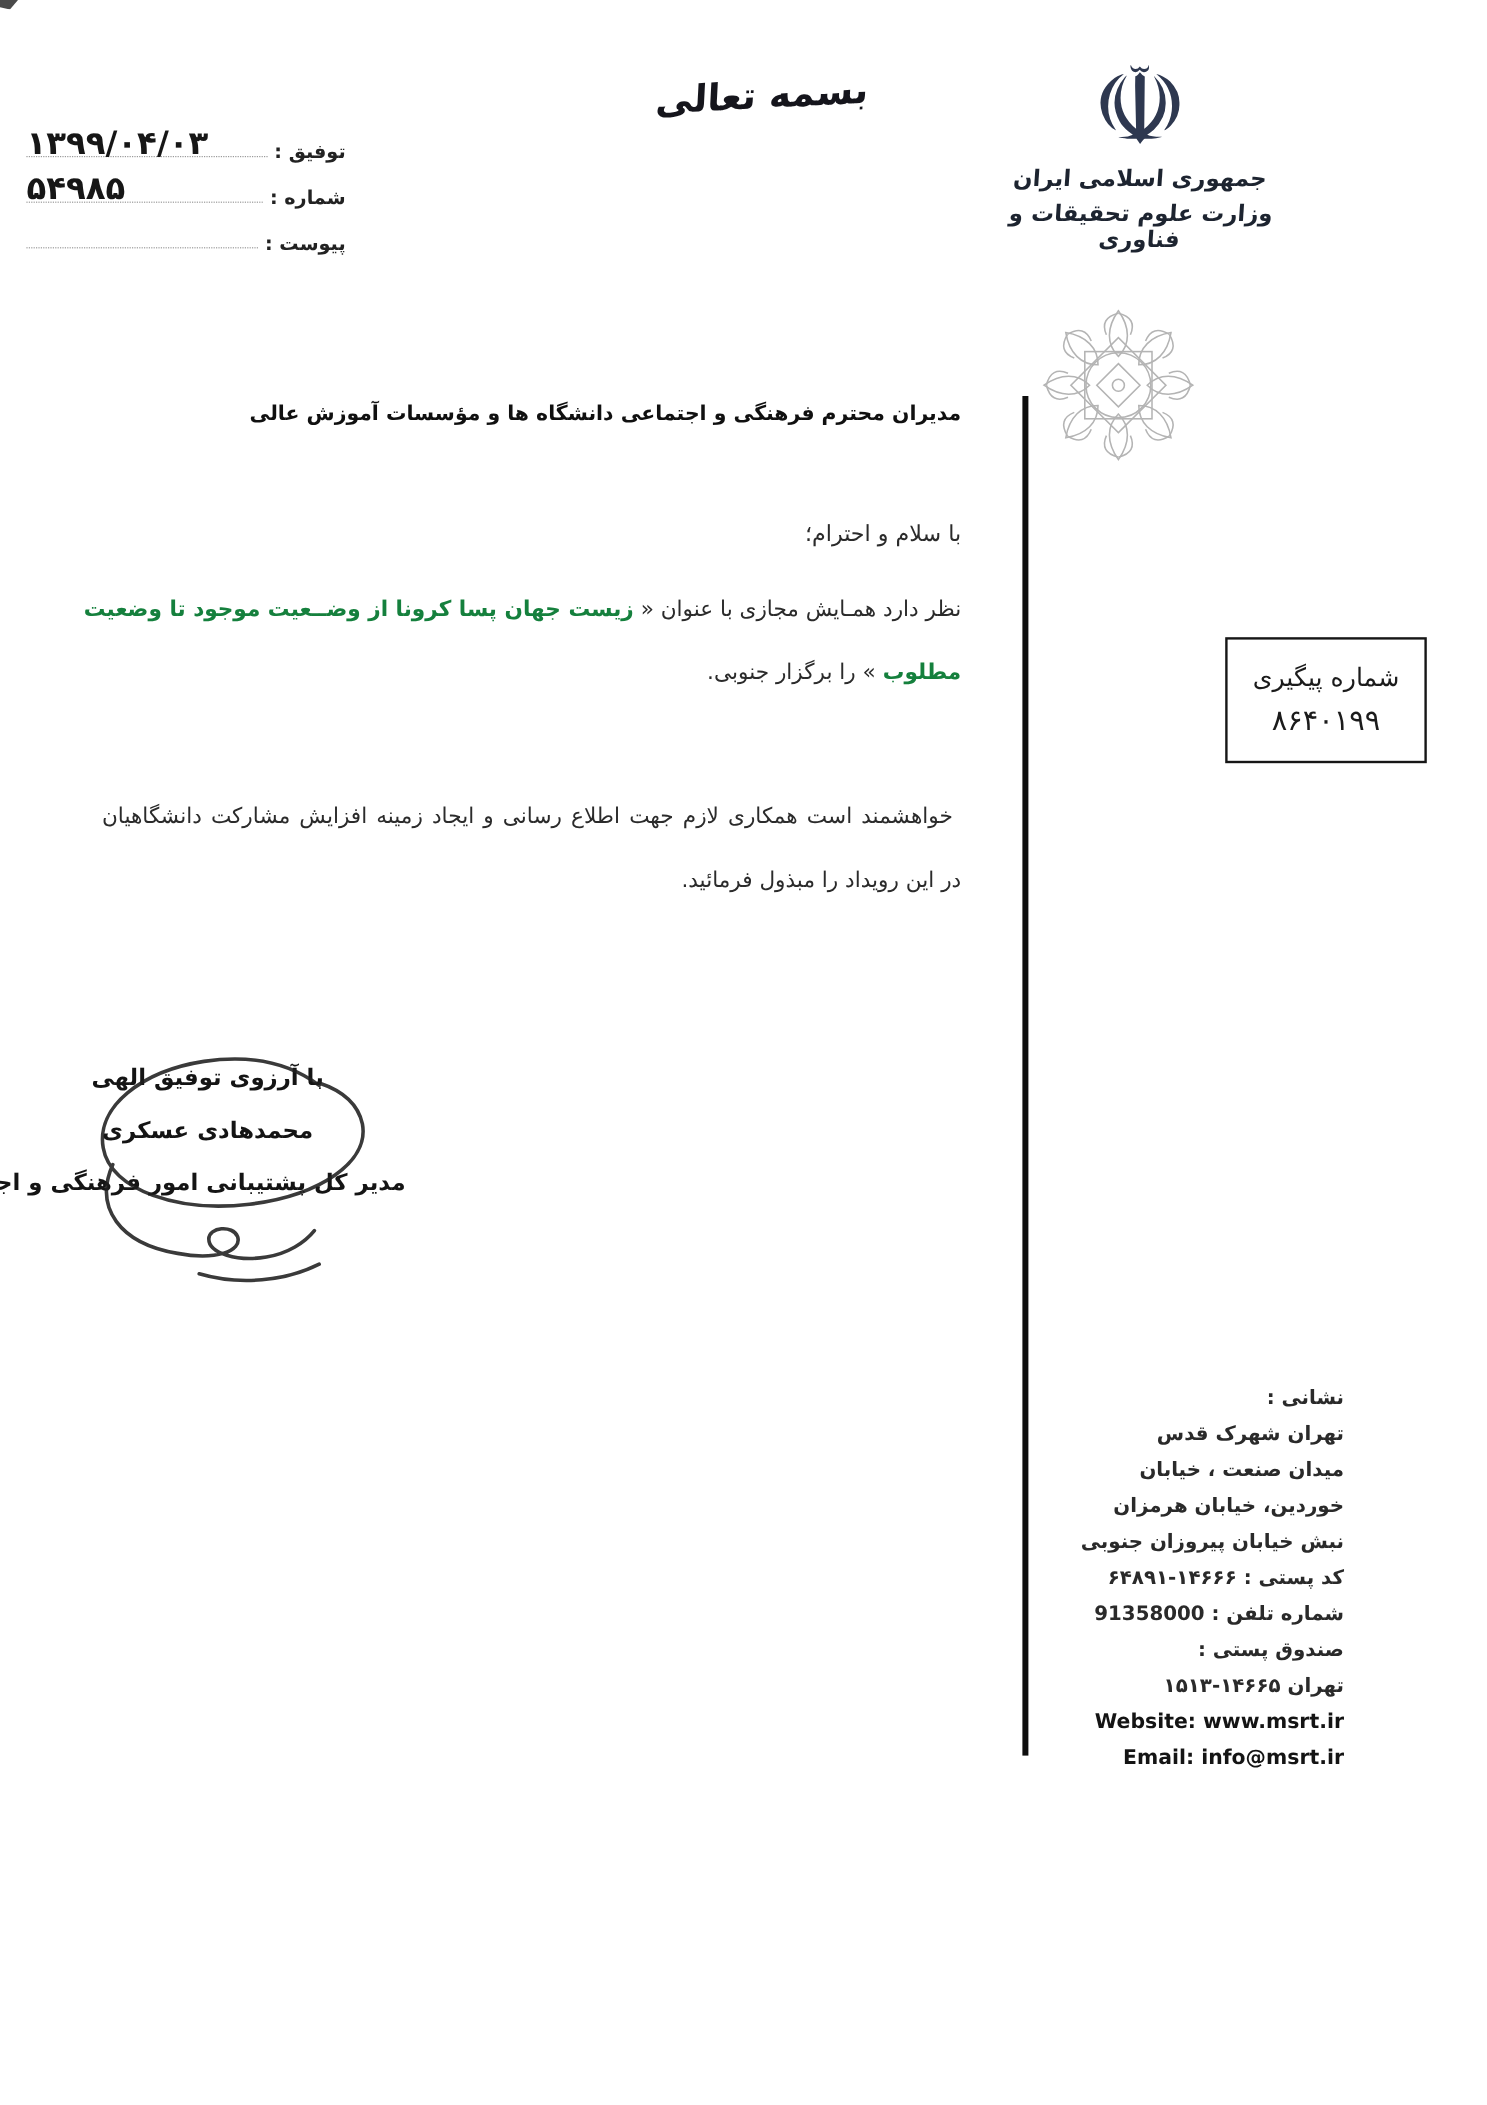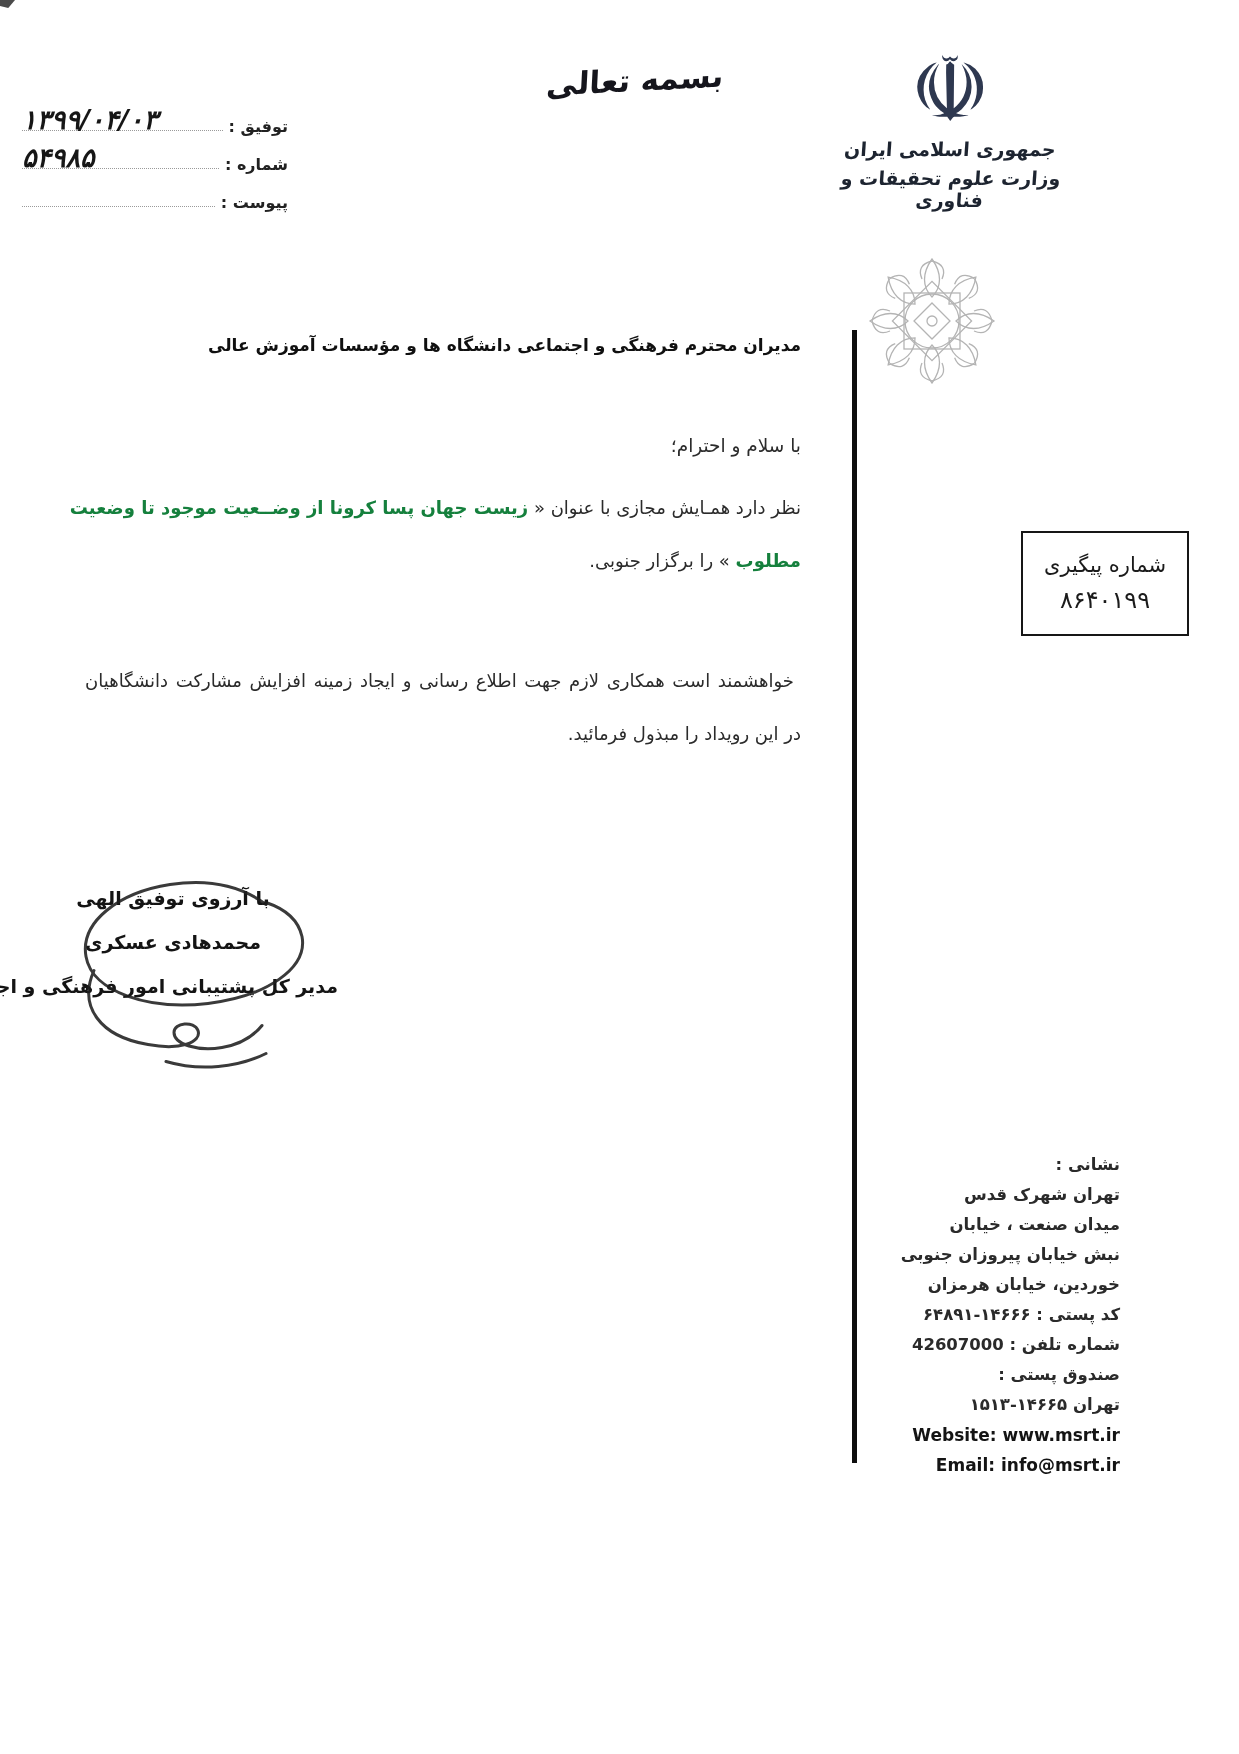--- a/index.html
+++ b/index.html
@@ -20,21 +20,21 @@
   .emblem{font-size:90px;line-height:92px;color:#2e3850;}
   .republic{font-size:19px;font-weight:600;color:#1d2430;margin-top:2px;transform:skewX(-4deg);}
   .ministry{font-size:19px;font-weight:600;color:#1d2430;margin-top:7px;transform:skewX(-4deg);}
 
   
   .meta{position:absolute;left:20px;top:102px;width:268px;direction:rtl;}
   .meta-row{position:relative;height:38px;display:flex;align-items:flex-end;}
   .meta-label{font-size:16px;font-weight:bold;color:#222;padding-bottom:4px;white-space:nowrap;}
   .meta-dots{flex:1;border-bottom:1.5px dotted #9a9a9a;margin:0 6px 9px 2px;height:1px;}
   .meta-value{position:absolute;left:2px;bottom:5px;font-size:27px;font-weight:bold;
-    letter-spacing:1px;color:#161616;white-space:nowrap;direction:rtl;font-style:italic;}
+    letter-spacing:1px;color:#161616;white-space:nowrap;direction:rtl;}
 
   
   .ornament{position:absolute;left:862px;top:250px;width:140px;height:142px;opacity:.75;}
 
   
   .vline{position:absolute;left:852px;top:330px;width:5px;height:1133px;background:#0e0e0e;}
 
   
   .tracking-box{
     position:absolute;left:1021px;top:531px;width:164px;height:101px;border:2px solid #161616;
@@ -156,23 +156,23 @@
         <path d="M24 96 C 8 132, 30 162, 78 170 C 110 176, 132 168, 128 156 C 124 146, 104 148, 104 158 C 104 170, 128 177, 152 173 C 170 170, 184 161, 192 151"></path>
         <path d="M96 187 C 130 197, 168 193, 196 179"></path>
       </g>
     </svg>
   </div>
 
   <div class="footer">
     <div>نشانی :</div>
     <div>تهران شهرک قدس</div>
     <div>میدان صنعت ، خیابان</div>
+    <div>خوردین، خیابان هرمزان</div>
     <div>نبش خیابان پیروزان جنوبی</div>
-    <div>خوردین، خیابان هرمزان</div>
     <div>کد پستی : ۱۴۶۶۶-۶۴۸۹۱</div>
-    <div>شماره تلفن : 42607000</div>
+    <div>شماره تلفن : 91358000</div>
     <div>صندوق پستی :</div>
     <div>تهران ۱۴۶۶۵-۱۵۱۳</div>
     <div class="latin">Website: www.msrt.ir</div>
     <div class="latin">Email: info@msrt.ir</div>
   </div>
 
 </div>
 
 </body></html>

